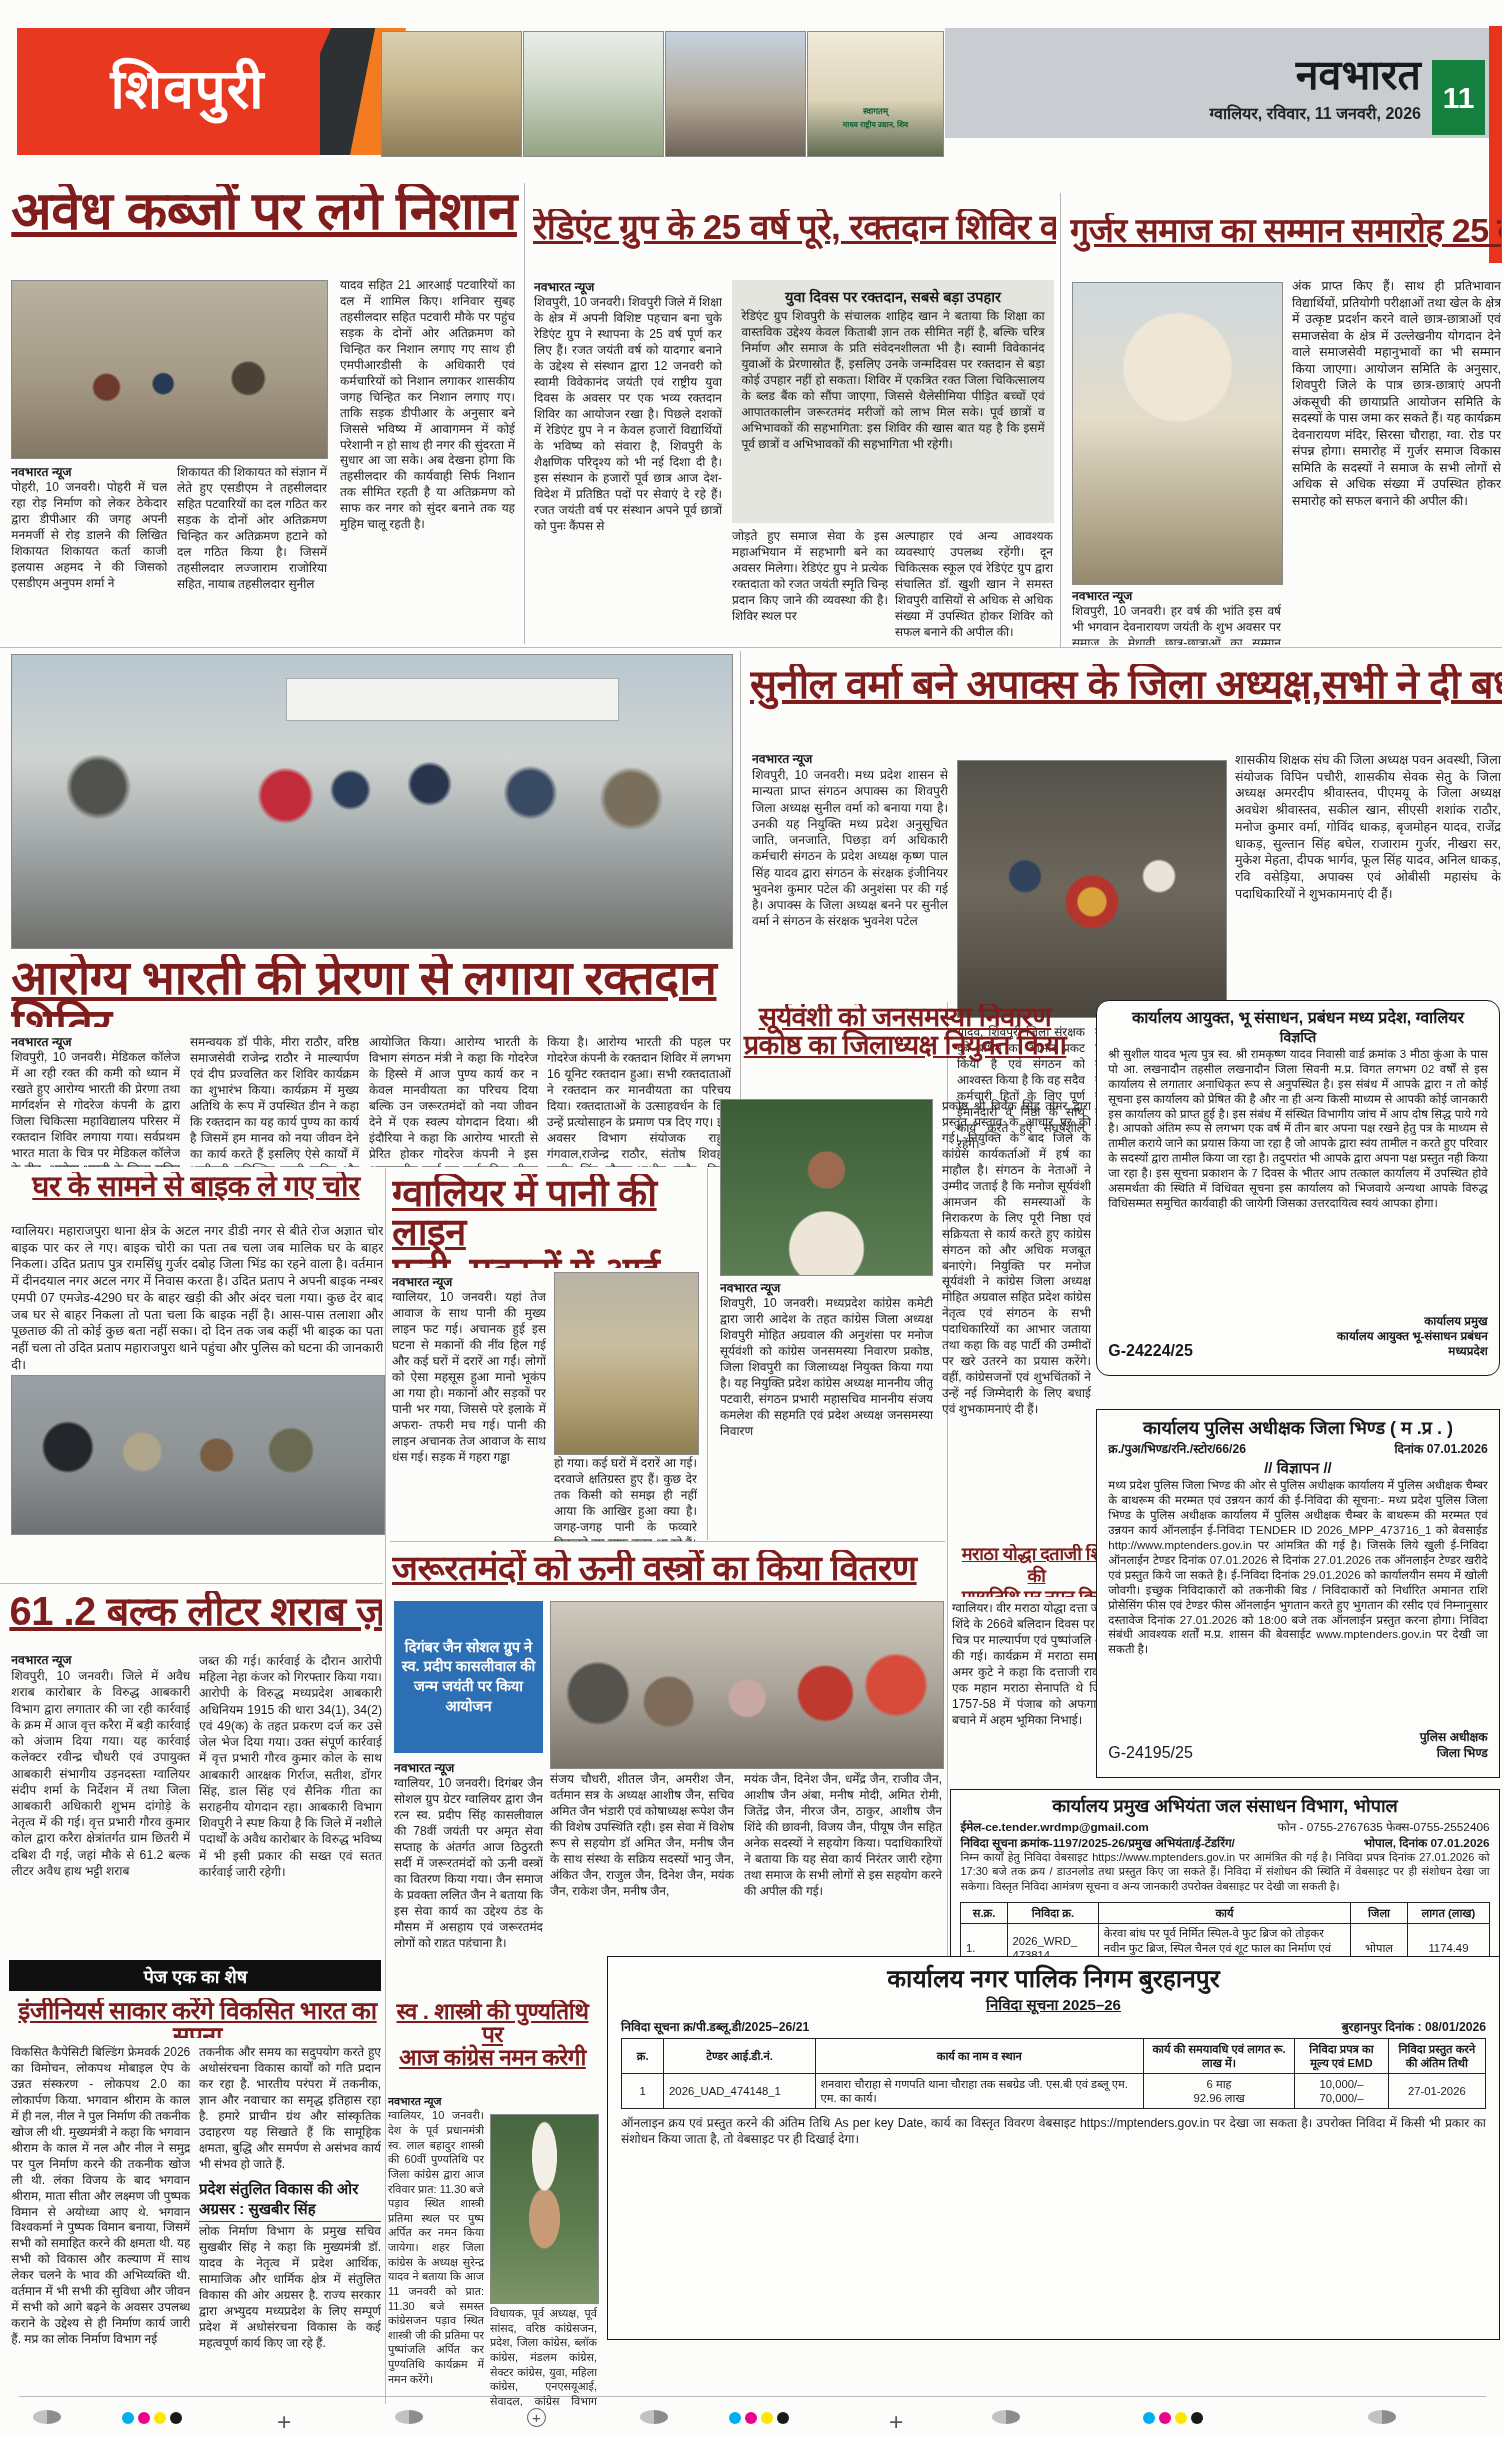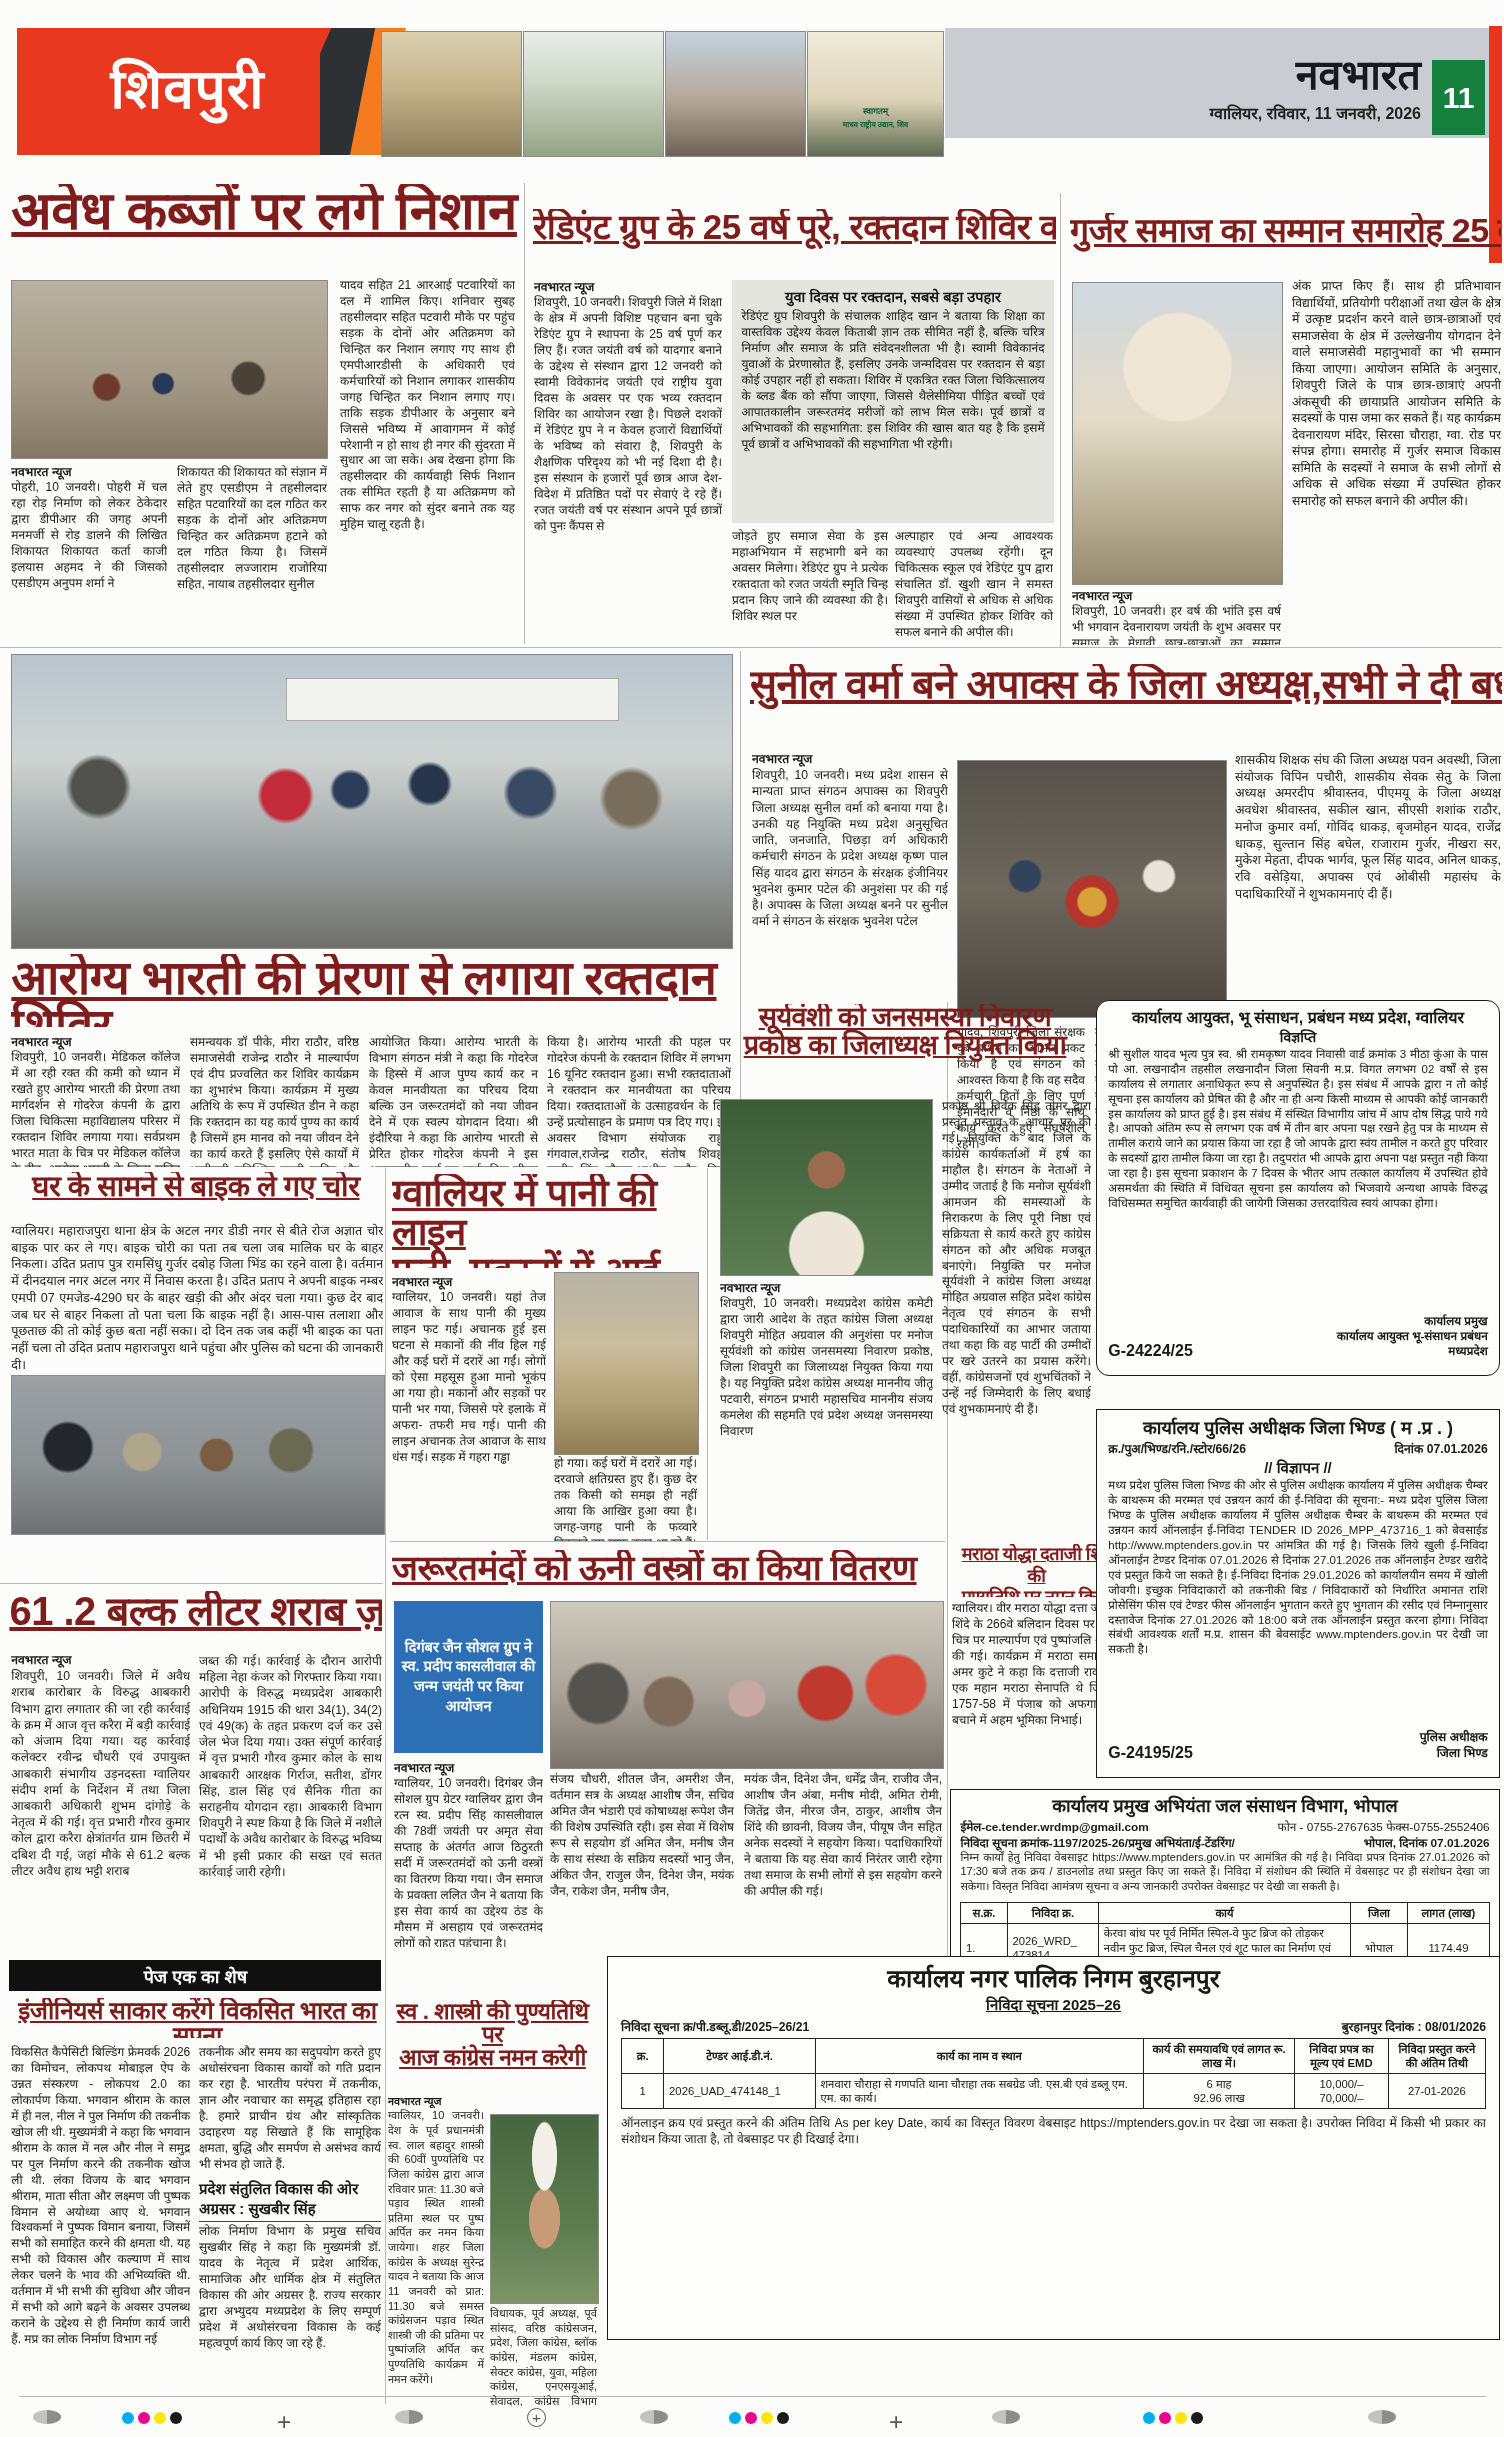--- a/index.html
+++ b/index.html
@@ -238,21 +238,21 @@
 
   <div class="abs noticebox" style="left:1096px;top:1409px;width:404px;height:369px;">
     <div class="nb-title" style="font-size:18px;">कार्यालय पुलिस अधीक्षक जिला भिण्ड ( म .प्र . )</div>
     <div style="display:flex;justify-content:space-between;font-size:12.2px;font-weight:bold;margin-top:1.9px;">
       <span>क्र./पुअ/भिण्ड/रनि./स्टोर/66/26</span>
       <span>दिनांक 07.01.2026</span>
     </div>
     <div class="nb-title" style="font-size:15px;margin:1.9px 0;">// विज्ञापन //</div>
     <div class="nb-body" style="height:250px;overflow:hidden;">मध्य प्रदेश पुलिस जिला भिण्ड की ओर से पुलिस अधीक्षक कार्यालय में पुलिस अधीक्षक चैम्बर के बाथरूम की मरम्मत एवं उन्नयन कार्य की ई-निविदा की सूचना:- मध्य प्रदेश पुलिस जिला भिण्ड के पुलिस अधीक्षक कार्यालय में पुलिस अधीक्षक चैम्बर के बाथरूम की मरम्मत एवं उन्नयन कार्य ऑनलाईन ई-निविदा TENDER ID 2026_MPP_473716_1 को बेवसाईड http://www.mptenders.gov.in पर आंमत्रित की गई है। जिसके लिये खुली ई-निविदा ऑनलाईन टेण्डर दिनांक 07.01.2026 से दिनांक 27.01.2026 तक ऑनलाईन टेण्डर खरीदे एवं प्रस्तुत किये जा सकते है। ई-निविदा दिनांक 29.01.2026 को कार्यालयीन समय में खोली जोवगी। इच्छुक निविदाकारों को तकनीकी बिड / निविदाकारों को निर्धारित अमानत राशि प्रोसेसिंग फीस एवं टेण्डर फीस ऑनलाईन भुगतान करते हुए भुगतान की रसीद एवं निम्नानुसार दस्तावेज दिनांक 27.01.2026 को 18:00 बजे तक ऑनलाईन प्रस्तुत करना होगा। निविदा संबंधी आवश्यक शर्तों म.प्र. शासन की बेवसाईट www.mptenders.gov.in पर देखी जा सकती है।</div>
     <div style="display:flex;justify-content:space-between;align-items:flex-end;margin-top:1.9px;">
-      <div style="font-size:16px;font-weight:bold;">G-24195/25</div>
+      <div style="font-size:16px;font-weight:normal;">G-24195/25</div>
       <div class="right" style="font-weight:bold;font-size:12.2px;line-height:1.3;">
         <div>पुलिस अधीक्षक</div>
         <div>जिला भिण्ड</div>
       </div>
     </div>
   </div>
 
   <div class="abs noticebox" style="left:950px;top:1789px;width:550px;height:224px;padding:5.6px 9.4px;">
     <div class="nb-title" style="font-size:18px;">कार्यालय प्रमुख अभियंता जल संसाधन विभाग, भोपाल</div>
     <div style="display:flex;justify-content:space-between;font-size:11.8px;margin-top:1.9px;">

